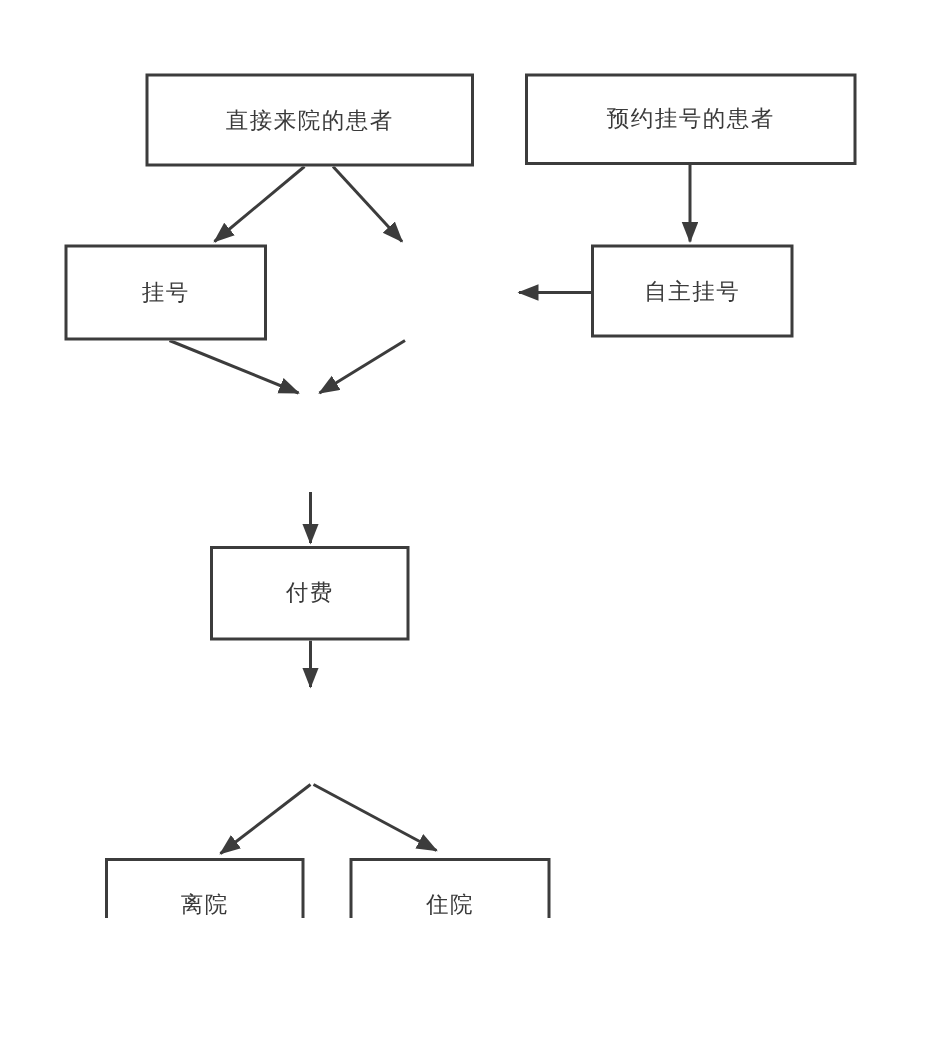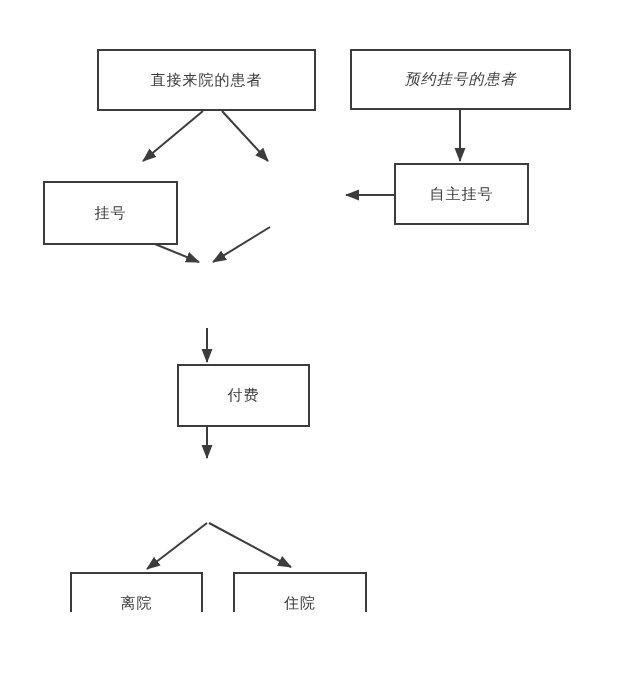--- a/index.html
+++ b/index.html
@@ -36,26 +36,26 @@
     color: var(--text-color, #3a3a3a);
     display: flex;
     align-items: center;
     justify-content: center;
     font-size: 15px;
     letter-spacing: 1px;
     text-align: center;
   }
   
   #n-direct        { left: 97px;  top: 49px;  width: 219px; height: 62px; }
-  #n-appointment   { left: 350px; top: 49px;  width: 221px; height: 61px; font-style: italic; }
-  #n-register      { left: 43px;  top: 181px; width: 135px; height: 64px; font-family: Liberation Serif, serif; }
+  #n-appointment   { left: 350px; top: 49px;  width: 221px; height: 61px; }
+  #n-register      { left: 43px;  top: 163px; width: 135px; height: 64px; font-family: Liberation Serif, serif; }
   #n-self-register { left: 209px; top: 163px; width: 135px; height: 64px; }
   #n-service-desk  { left: 394px; top: 163px; width: 135px; height: 62px; }
   #n-consult       { left: 140px; top: 264px; width: 133px; height: 64px; }
-  #n-pay           { left: 140px; top: 364px; width: 133px; height: 63px; margin-left: 37px; }
+  #n-pay           { left: 140px; top: 364px; width: 133px; height: 63px; }
   #n-check         { left: 140px; top: 460px; width: 133px; height: 63px; }
   #n-leave         { left: 70px;  top: 572px; width: 133px; height: 63px; }
   #n-hospitalize   { left: 233px; top: 572px; width: 134px; height: 63px; }
 </style>
 </head>
 <body>
 
 <div class="canvas">
 
   <svg class="edges-layer" width="628" height="700" viewBox="0 0 628 700" xmlns="http://www.w3.org/2000/svg">

